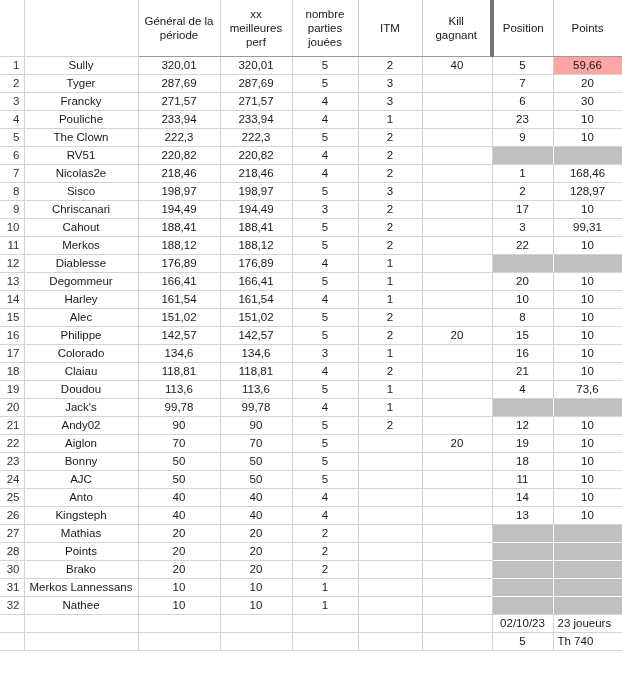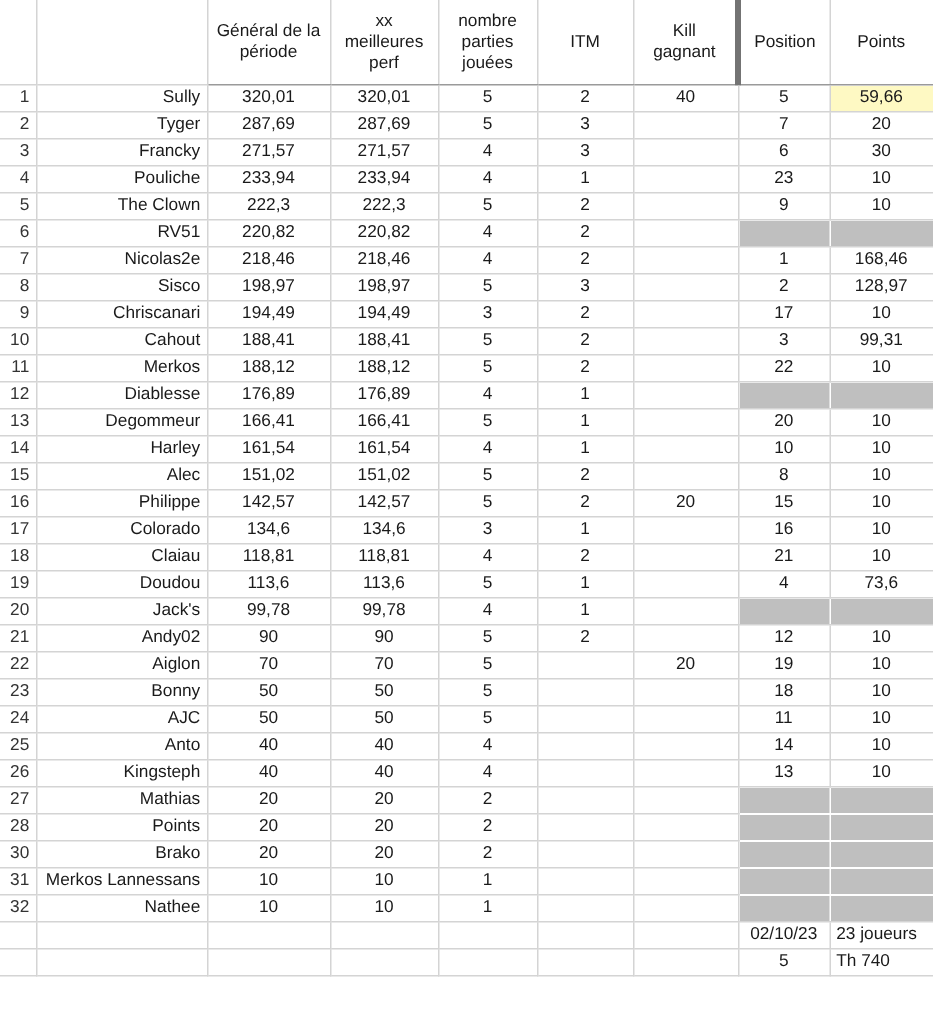--- a/index.html
+++ b/index.html
@@ -64,27 +64,27 @@
     border-bottom: 1px solid #d4d4d4;
   }
   tr.hdr th.pos-col { border-left: 4px solid #737373; }
   tr.hdr th.pts-col { font-weight: normal; border-radius: 19px; }
 
   td.idx {
     text-align: right;
     color: #333;
     border-right: 1px solid #d4d4d4;
   }
-  td.name { text-align: right; }
+  td.name { text-align: center; }
   td.num  { text-align: center; }
   td.pos  { text-align: center; border-left: 1px solid #8a8a8a; }
   td.pts  { text-align: center; font-weight: bold; }
 
   td.shaded { background: #bfbfbf; }
-  td.green  { background: #fef9c3; }
+  td.green  { background: #fca5a5; }
 
   
   td.foot { }
   td.foot-b { text-align: left; font-weight: bold; }
 </style>
 </head>
 <body>
 
 <div id="sheet">
   <table class="grid">

